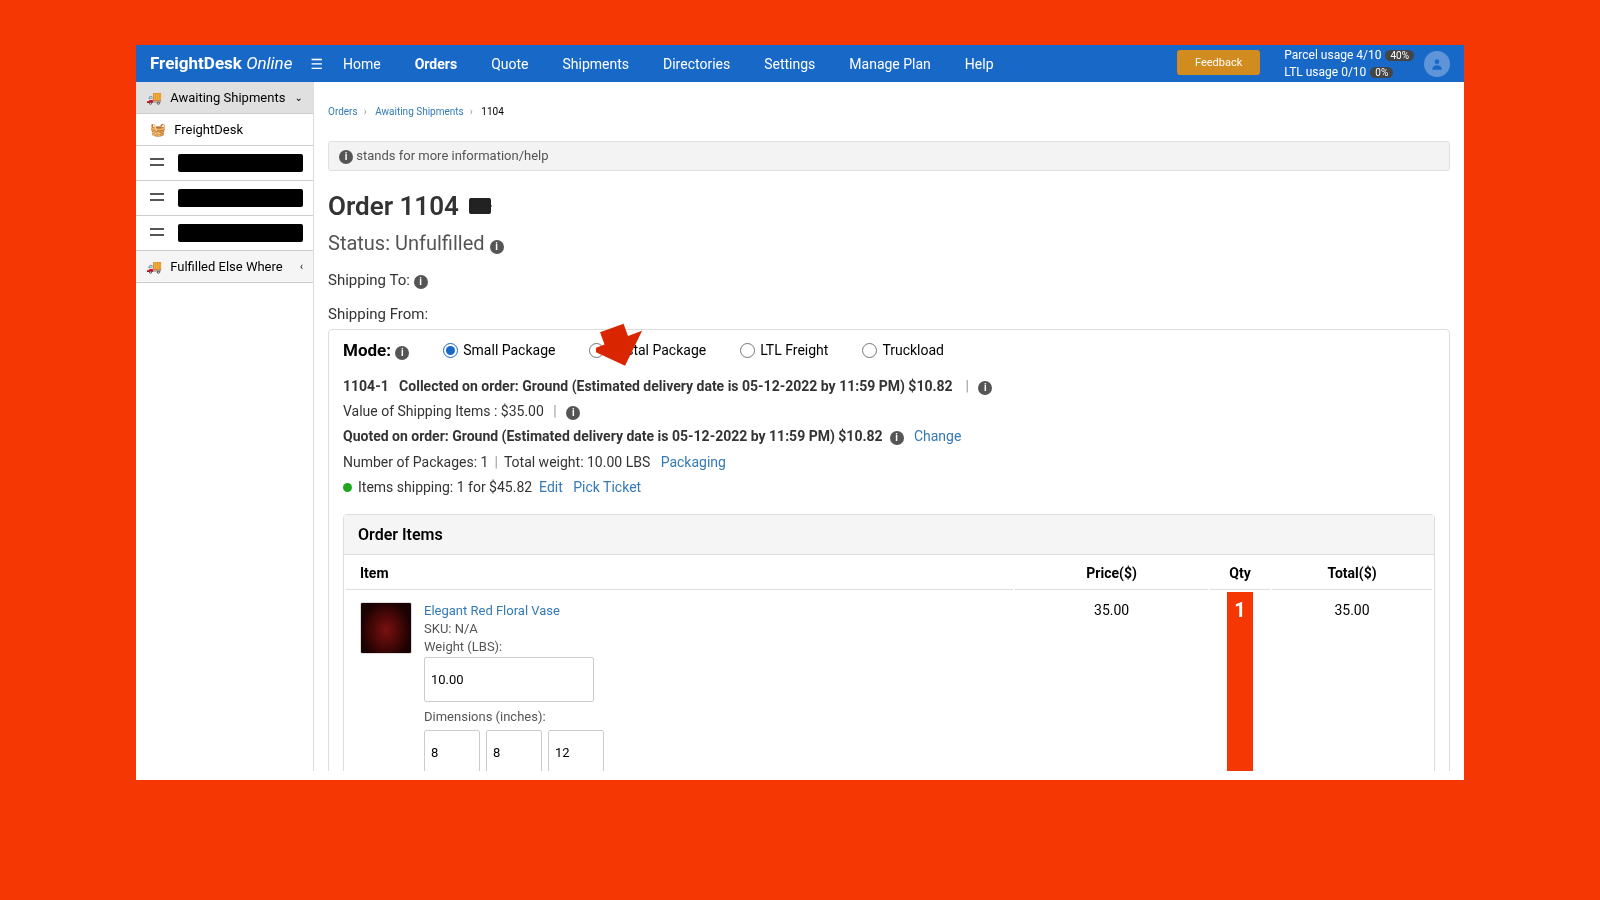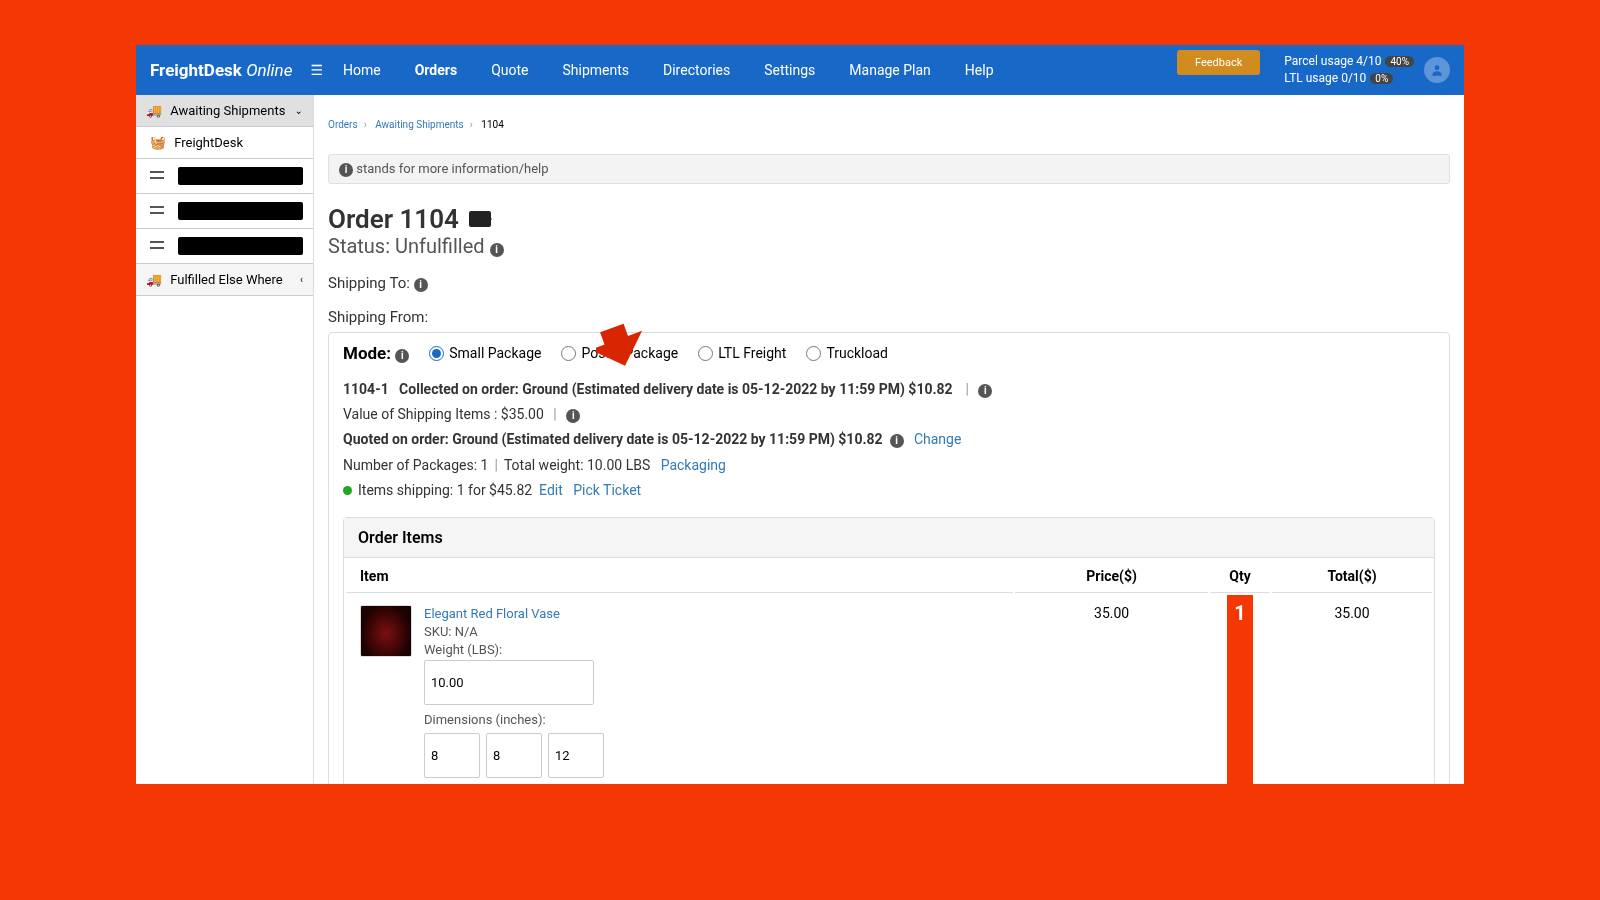--- a/index.html
+++ b/index.html
@@ -1,18 +1,18 @@
 <!DOCTYPE html>
 <html><head>
 <meta charset="utf-8">
 <style>
 *{box-sizing:border-box;margin:0;padding:0;font-family:-apple-system,BlinkMacSystemFont,"Segoe UI",Roboto,Arial,sans-serif}
 body{background:#f53803;width:1600px;height:900px;overflow:hidden}
 .outer{position:absolute;left:136px;top:45px;width:1328px;height:735px;background:#fff}
-.topbar{height:50px;background:#1868c8;display:flex;align-items:center;color:#fff;font-size:14px;padding:0 14px}
+.topbar{height:37px;background:#1868c8;display:flex;align-items:center;color:#fff;font-size:14px;padding:0 14px}
 .logo{font-family:Georgia,serif;font-size:17px;margin-right:18px}
 .logo b{font-weight:700}.logo i{font-style:italic;font-weight:400}
 .hamburger{margin-right:20px;cursor:pointer}
 .nav{display:flex;gap:34px}
 .nav-item{cursor:pointer}.nav-item.active{font-weight:700}
 .feedback{margin-left:auto;background:#d18b1f;padding:6px 18px;border-radius:3px;margin-right:24px;cursor:pointer;font-size:11px;align-self:flex-start;margin-top:5px}
 .usage{font-size:12px;line-height:1.4;margin-right:10px}
 .badge{background:#444;border-radius:7px;padding:0 5px;font-size:10px;margin-left:4px}
 .avatar{width:26px;height:26px;border-radius:50%;background:rgba(255,255,255,.3);display:flex;align-items:center;justify-content:center}
 .body{display:flex;height:calc(100% - 46px)}
@@ -26,28 +26,28 @@
 .listicon::before{content:"";display:block;border-top:2px solid #555;border-bottom:2px solid #555;height:4px;margin:0}
 .main{flex:1;overflow-y:auto;background:#fff}
 .crumbs{padding:24px 14px;font-size:10px}
 .crumbs a{color:#337ab7;text-decoration:none;cursor:pointer}
 .crumbs .sep{color:#999;margin:0 6px}
 .infobar{background:#f3f3f3;border:1px solid #e0e0e0;border-radius:3px;margin:0 14px 20px;padding:6px 10px;font-size:13px;color:#555}
 .content{padding:0 14px 14px}
 h1{font-size:26px;font-weight:600;color:#333;display:flex;align-items:center;gap:10px}
 .vidicon{width:22px;height:16px;background:#222;border-radius:2px;position:relative}
 .vidicon::after{content:"";position:absolute;right:-6px;top:3px;border:5px solid transparent;border-left-color:#222}
-.status{font-size:20px;color:#555;margin-top:0}
+.status{font-size:20px;color:#555;margin-top:10px}
 .info-i{display:inline-block;width:14px;height:14px;border-radius:50%;background:#555;color:#fff;font-size:10px;text-align:center;line-height:14px;font-weight:700;cursor:pointer}
 .section-label{font-size:15px;margin:16px 0 6px;color:#333}
 .panel{border:1px solid #ddd;border-radius:4px;padding:10px 14px;font-size:14px}
 .redacted{display:inline-block;background:#000;height:17px;vertical-align:middle;border-radius:1px}
 .pipe{color:#999;margin:0 6px}
 .link{color:#337ab7;cursor:pointer}
-.mode-row{display:flex;align-items:center;gap:20px;margin-bottom:14px}
+.mode-row{display:flex;align-items:center;gap:34px;margin-bottom:14px}
 .mode-label{font-weight:700;font-size:17px}
 .radio{display:flex;align-items:center;gap:5px;font-size:14px;cursor:pointer}
 .radio input{width:15px;height:15px;accent-color:#1868c8}
 .detail{font-size:14px;line-height:1.8;color:#333}
 .detail b{font-weight:700}
 .green-dot{display:inline-block;width:9px;height:9px;border-radius:50%;background:#1fa81f;margin-right:6px}
 .items-panel{border:1px solid #ddd;border-radius:4px;margin-top:14px}
 .items-head{background:#f5f5f5;padding:10px 14px;font-weight:600;font-size:16px;border-bottom:1px solid #ddd}
 .tbl{width:100%;font-size:14px}
 .tbl th{text-align:left;padding:8px 14px;border-bottom:1px solid #ddd;font-weight:700;background:#fff}

